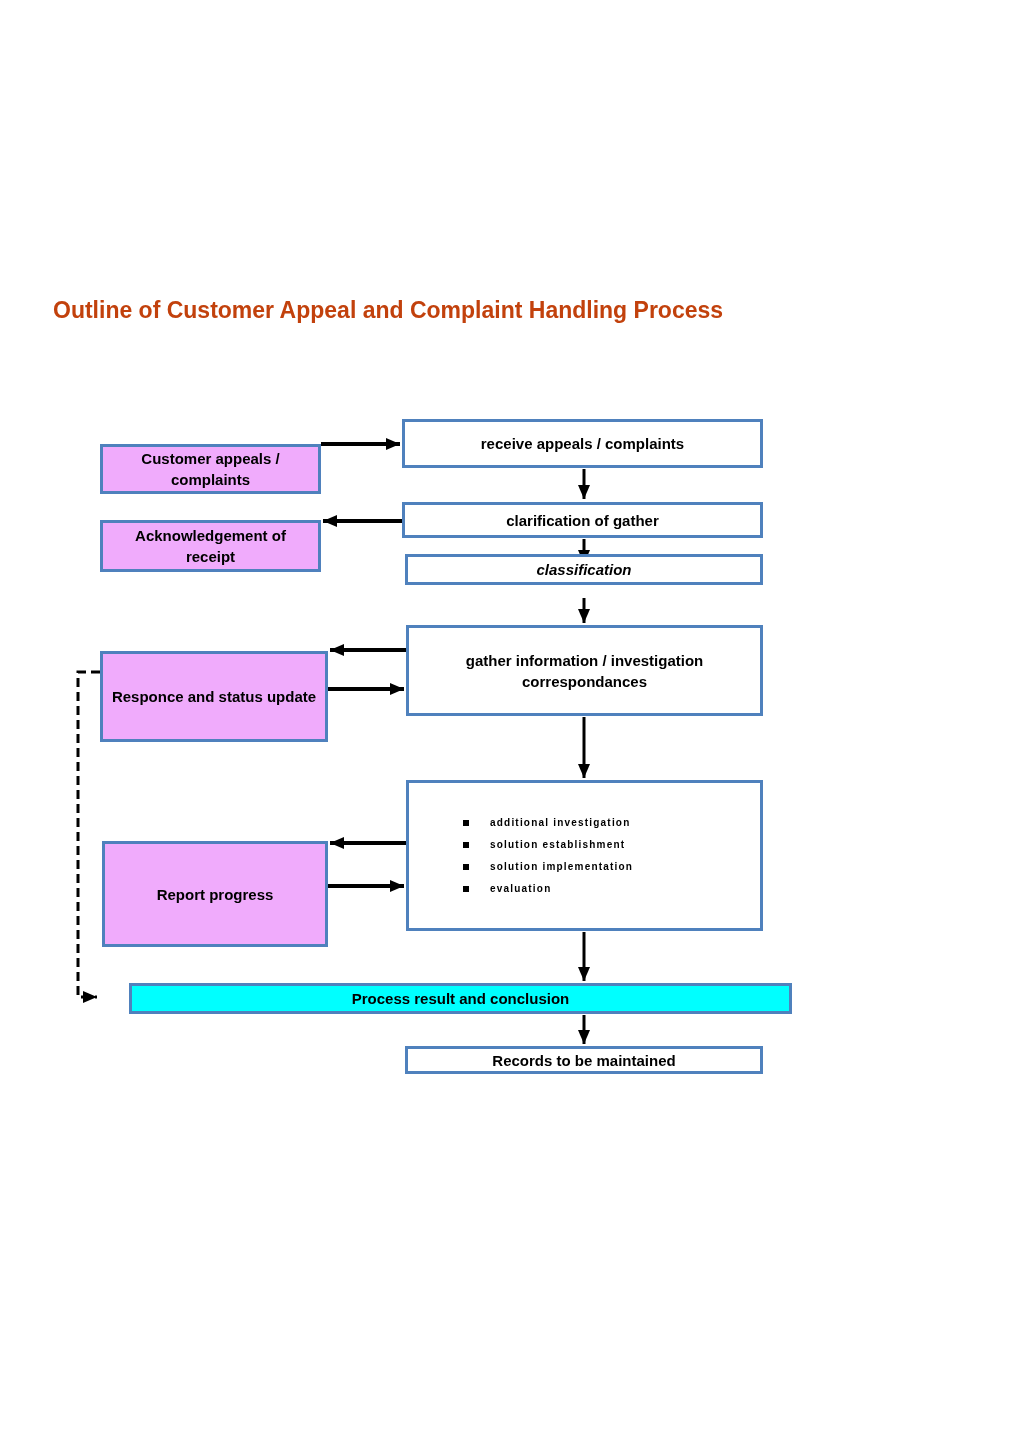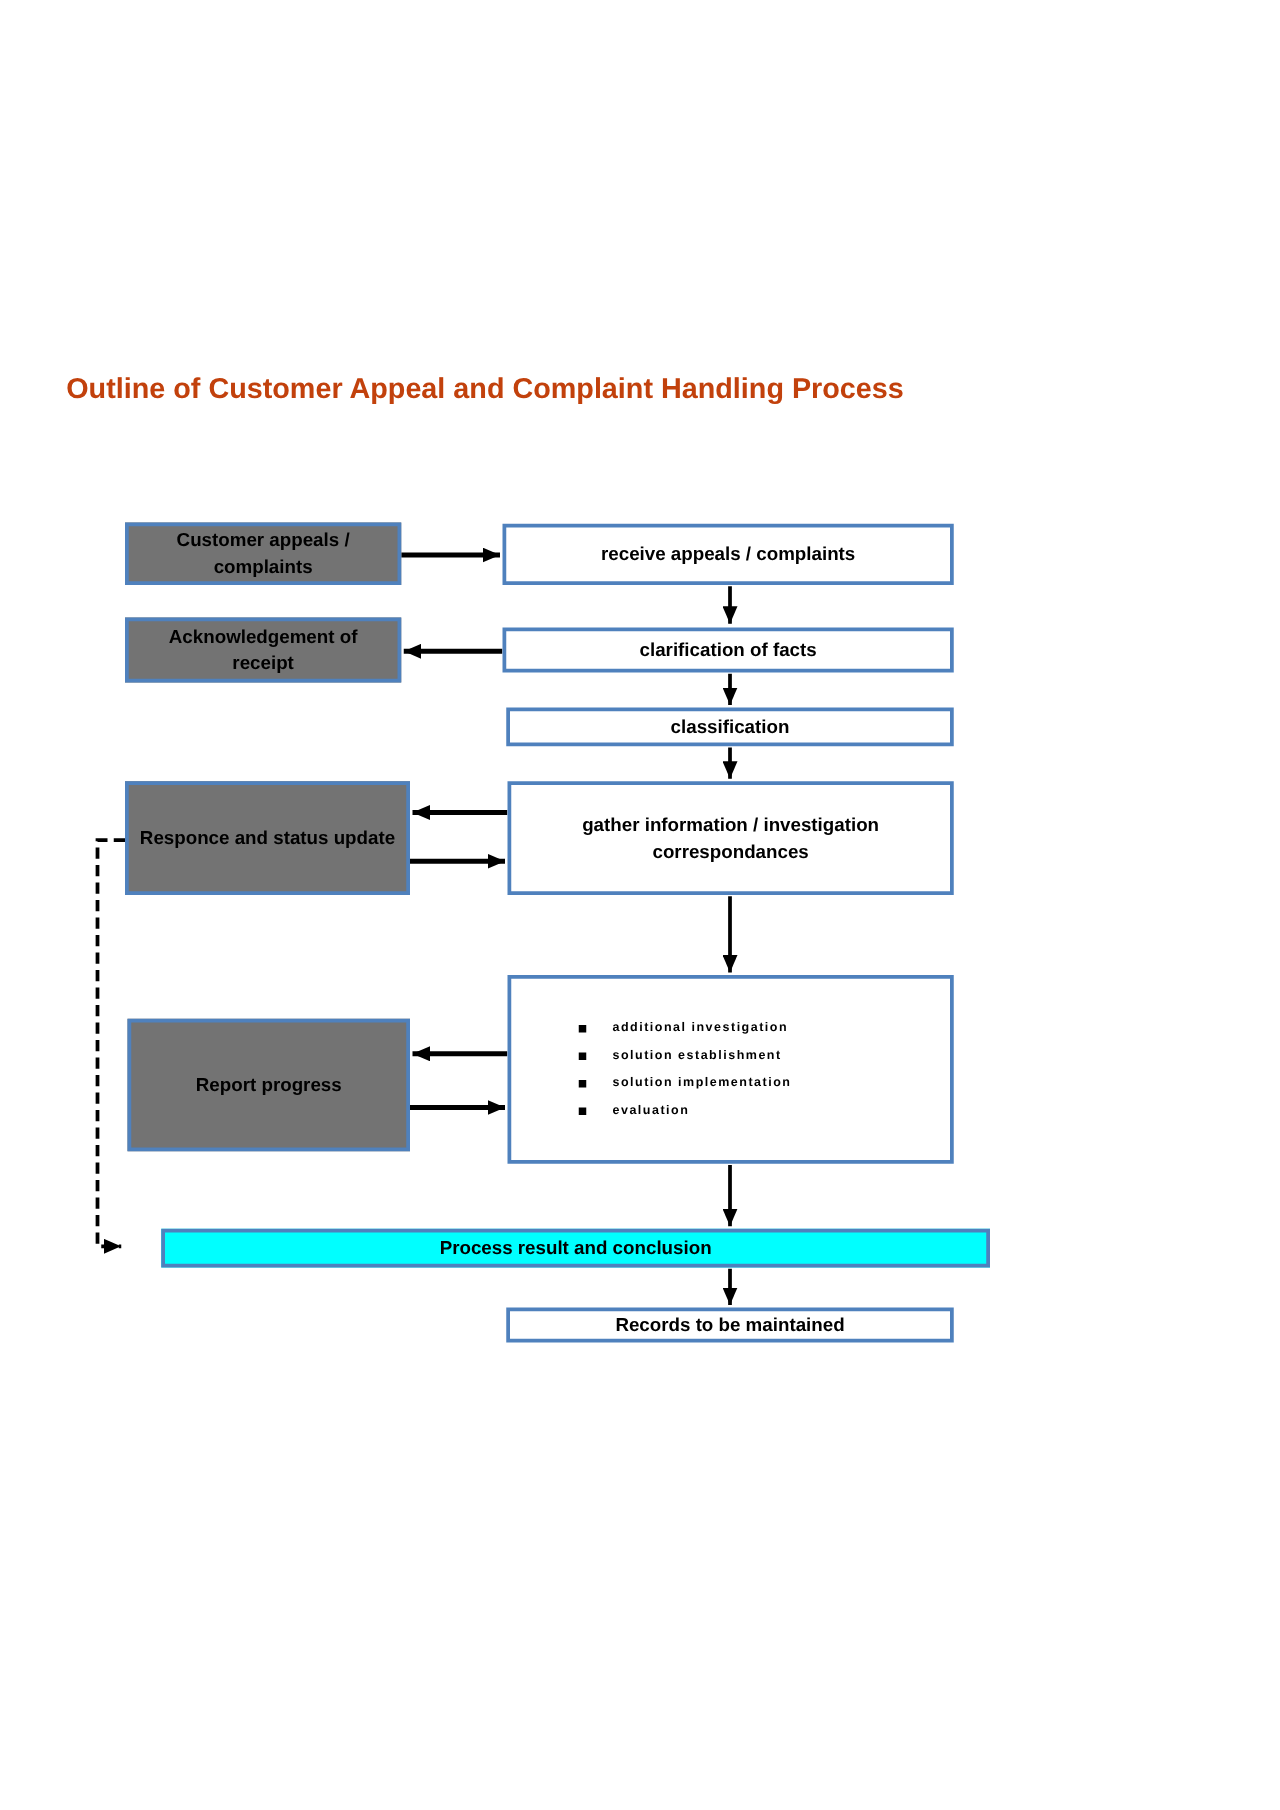--- a/index.html
+++ b/index.html
@@ -54,21 +54,21 @@
     display: flex;
     align-items: center;
     justify-content: center;
     text-align: center;
     font-weight: bold;
     font-size: 15px;
     line-height: 1.4;
     color: #000000;
     padding: 2px 8px;
   }
-  .node.side { background: #737373; }
+  .node.side { background: #f0abfc; margin-top: 26px; }
   .node.main { background: #ffffff; }
   .node.cyan { background: #00ffff; }
   .node.bullets {
     justify-content: flex-start;
     align-items: center;
     padding-left: 54px;
   }
   .bullet-list {
     list-style: none;
     margin: 0;
@@ -126,24 +126,24 @@
 
   <div class="node main" style="left:402px; top:419px; width:361px; height:49px;">
     <span>receive appeals / complaints</span>
   </div>
 
   <div class="node side" style="left:100px; top:494px; width:221px; height:52px;">
     <span>Acknowledgement of receipt</span>
   </div>
 
   <div class="node main" style="left:402px; top:502px; width:361px; height:36px;">
-    <span>clarification of facts</span>
+    <span>clarification of gather</span>
   </div>
 
-  <div class="node main" style="left:405px; top:566px; width:358px; height:31px;">
+  <div class="node main" style="left:405px; top:554px; width:358px; height:31px;font-style:italic;">
     <span>classification</span>
   </div>
 
   <div class="node side" style="left:100px; top:625px; width:228px; height:91px;">
     <span>Responce and status update</span>
   </div>
 
   <div class="node main" style="left:406px; top:625px; width:357px; height:91px;">
     <span>gather information / investigation correspondances</span>
   </div>

